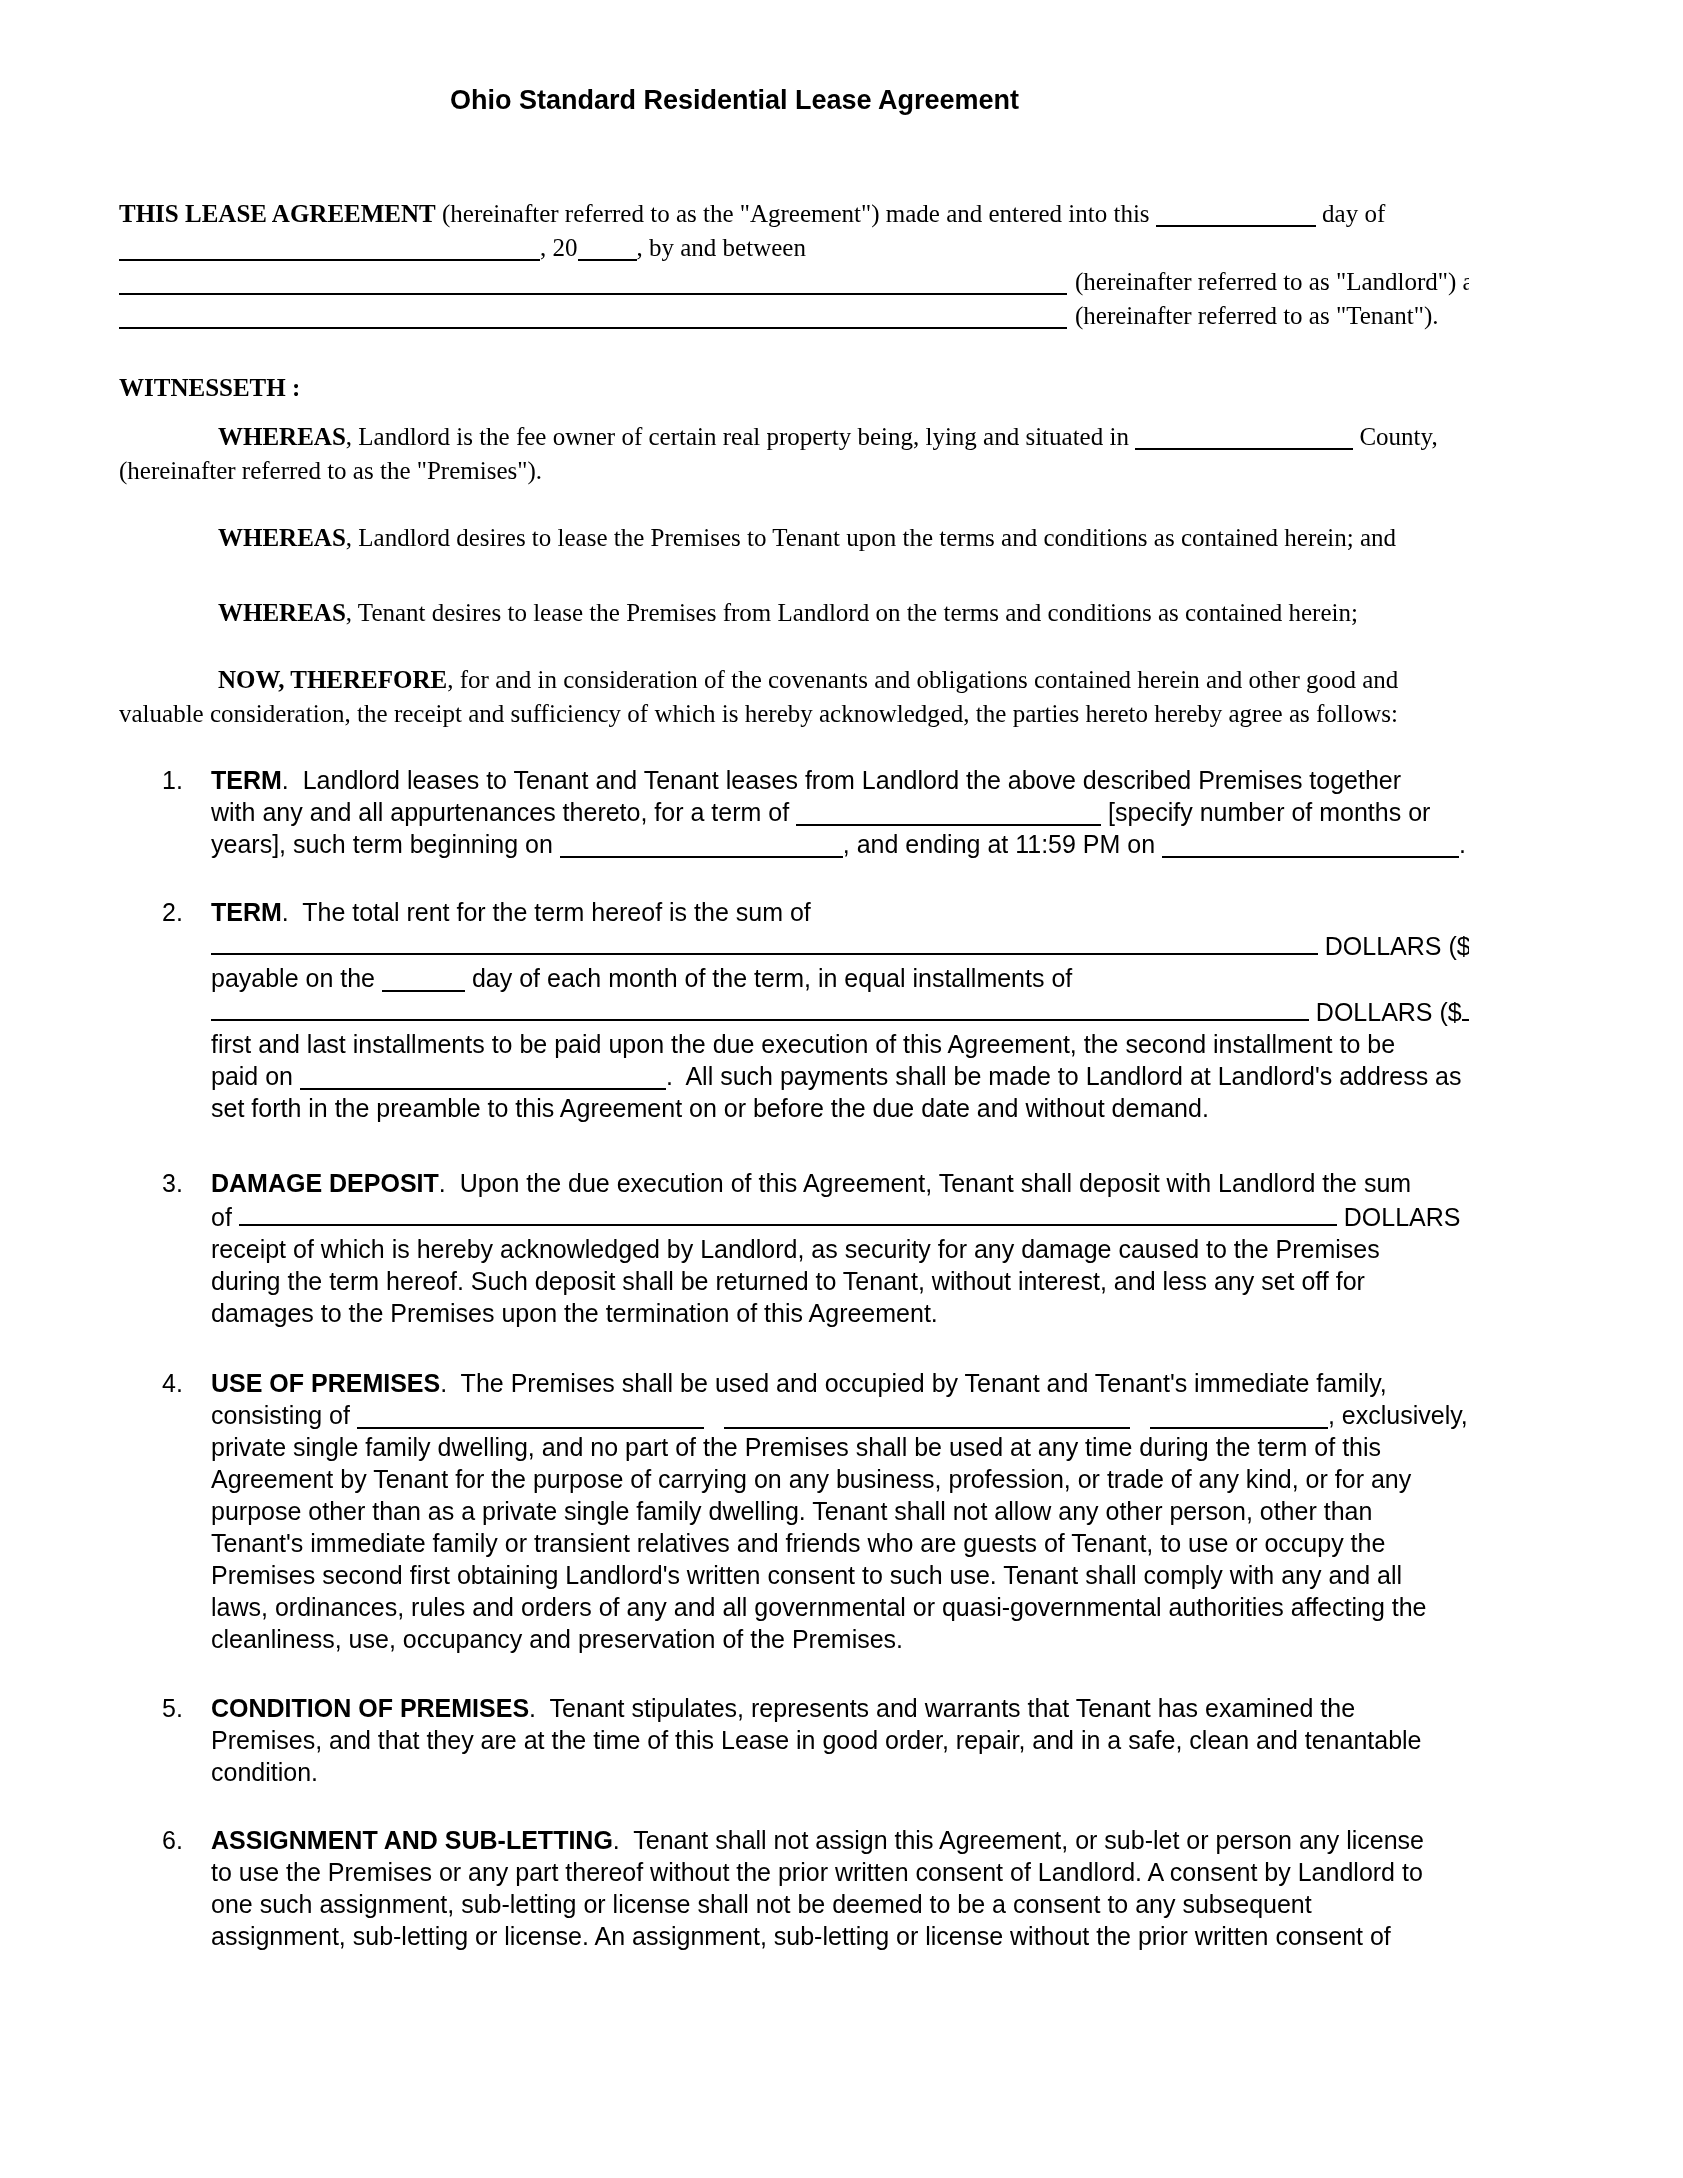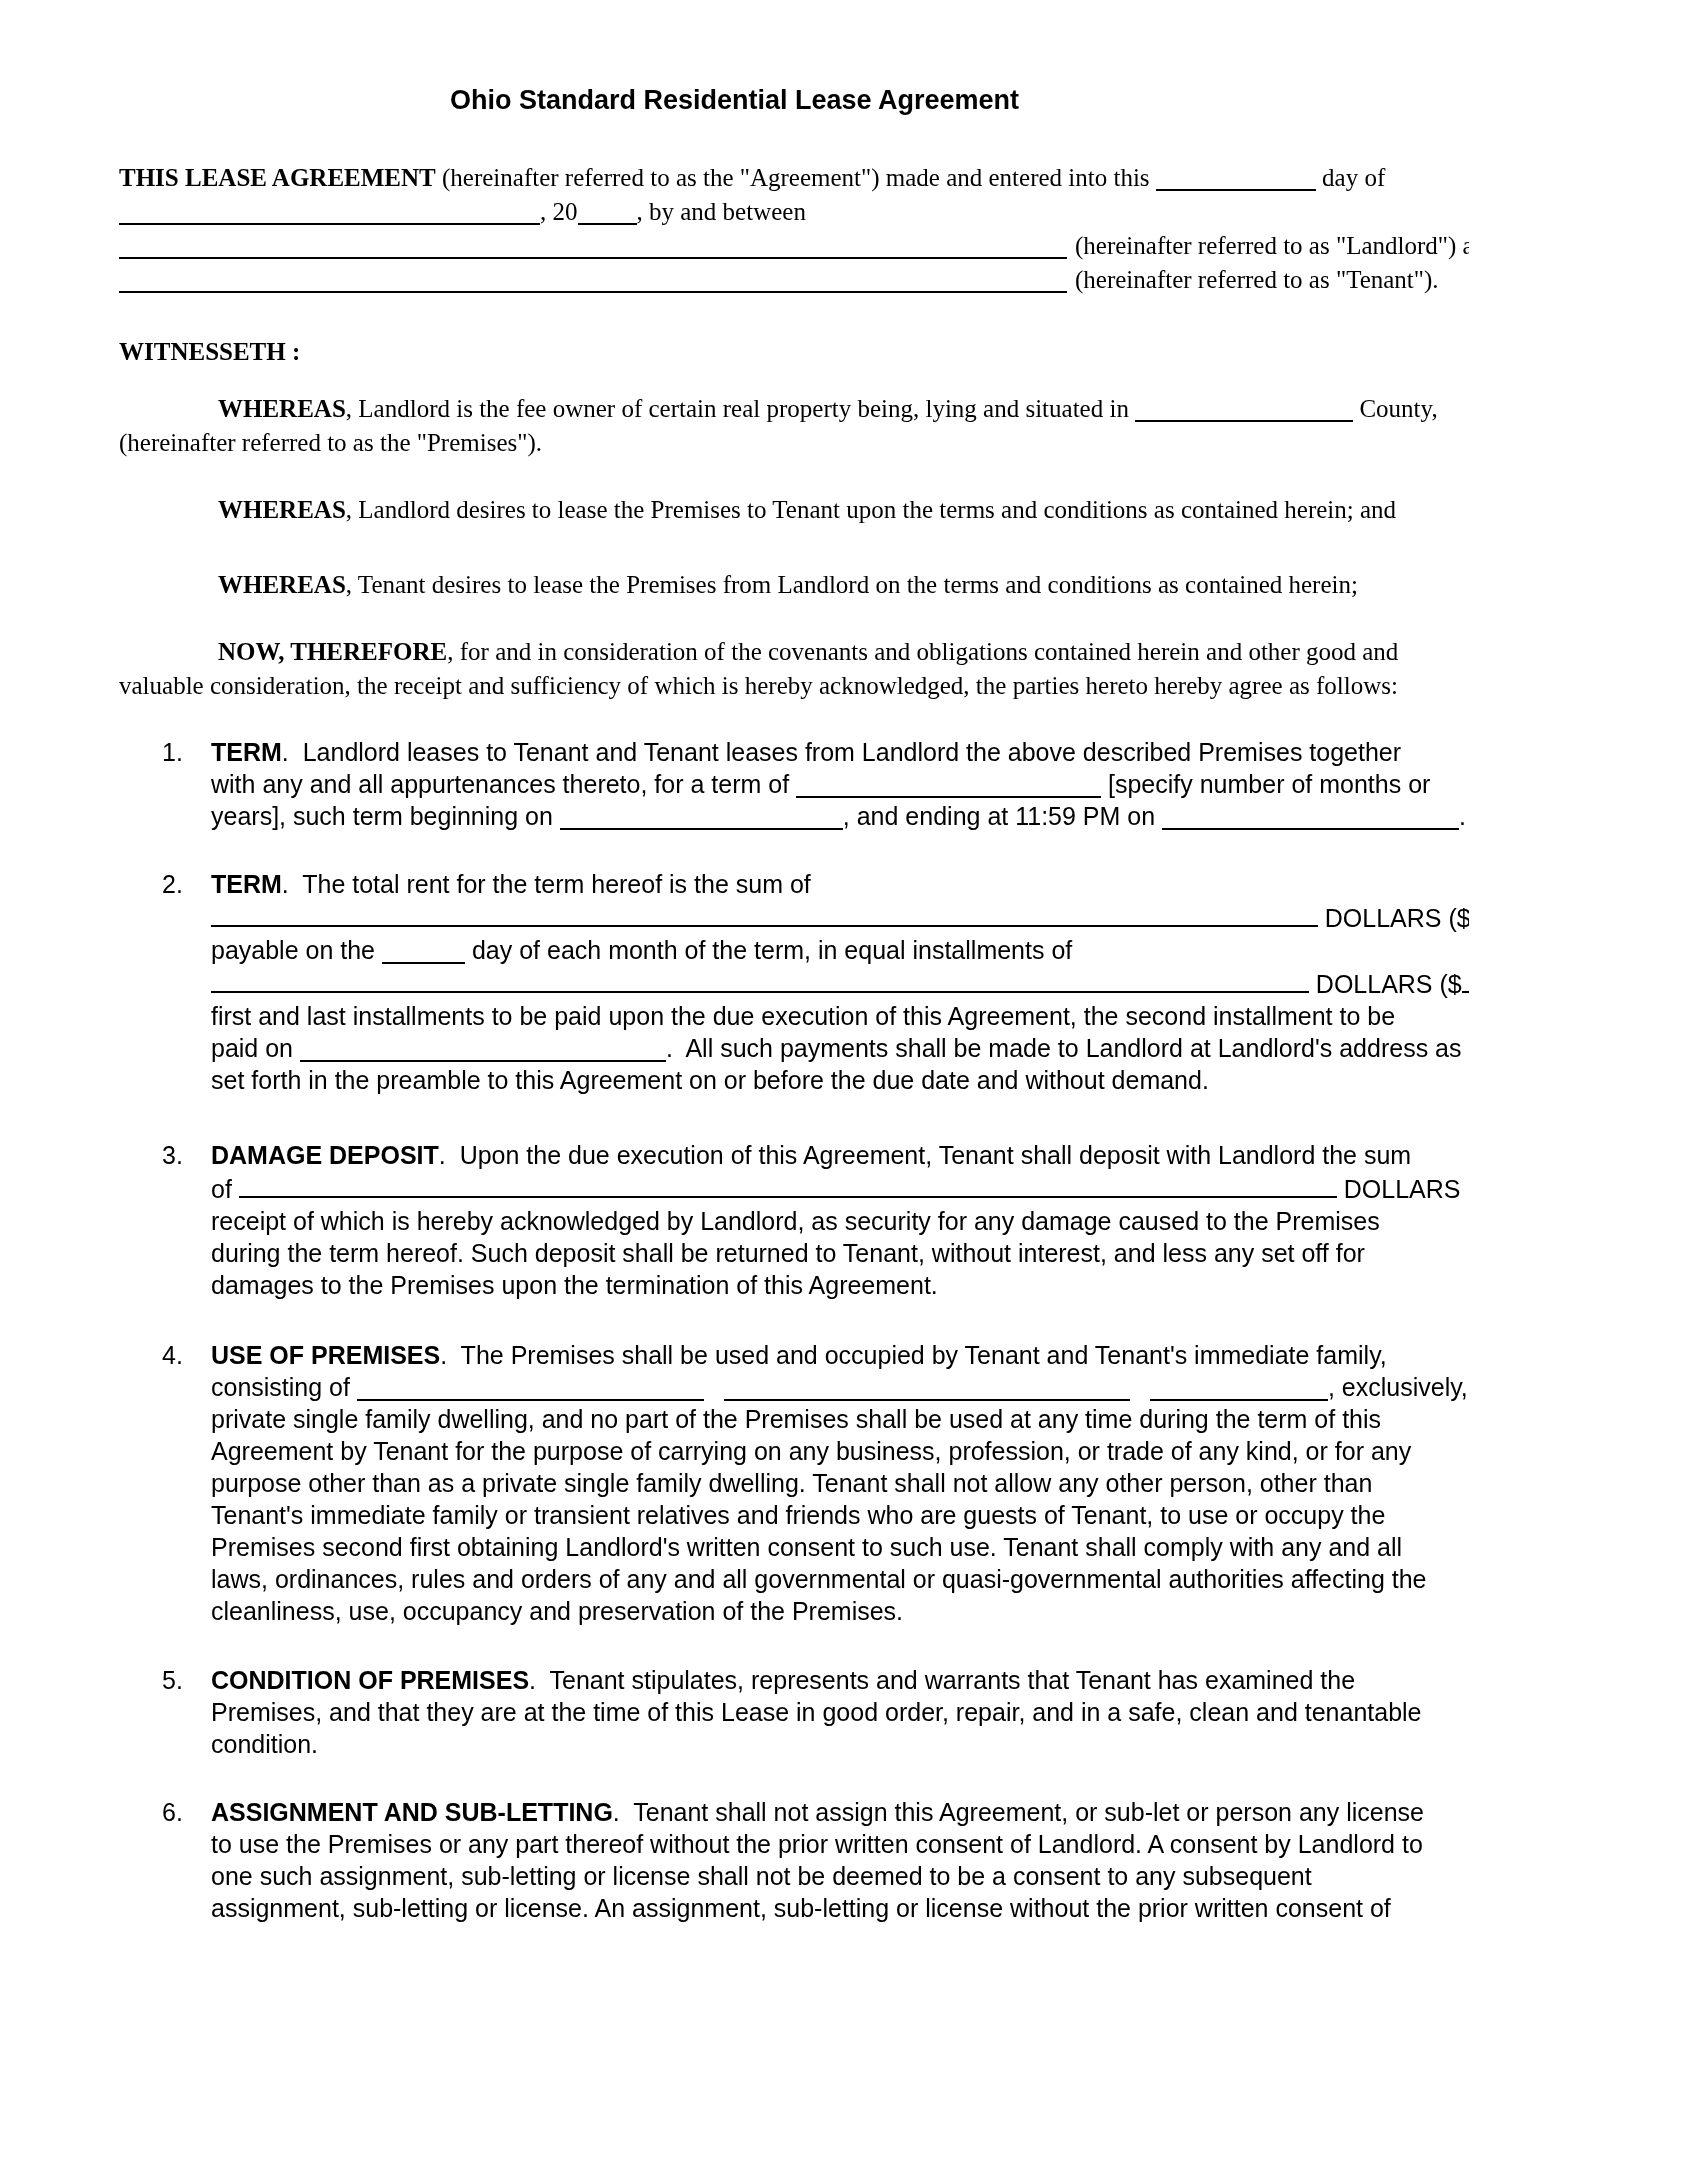--- a/index.html
+++ b/index.html
@@ -39,38 +39,38 @@
   .item .num { position:absolute; left:43px; top:0; }
   .gap8 { margin-left:8px; }
 </style>
 </head>
 <body>
 
 <div class="page">
 
   <div class="title">Ohio Standard Residential Lease Agreement</div>
 
-  <div class="serif" style="margin-top:43px">
+  <div class="serif" style="margin-top:79px">
     <div class="ln">
       <b>THIS LEASE AGREEMENT</b><span> (hereinafter referred to as the "Agreement") made and entered into this </span><span class="blank" style="width:160px"></span><span> day of</span>
     </div>
     <div class="ln">
       <span class="blank" style="width:421px"></span><span>, 20</span><span class="blank" style="width:59px"></span><span>, by and between</span>
     </div>
     <div class="ln">
       <span class="blank" style="width:948px"></span><span class="gap8">(hereinafter referred to as "Landlord") and</span>
     </div>
     <div class="ln">
       <span class="blank" style="width:948px"></span><span class="gap8">(hereinafter referred to as "Tenant").</span>
     </div>
   </div>
 
   <div class="serif ln" style="margin-top:38px; font-weight:bold">WITNESSETH :</div>
 
-  <div class="serif" style="margin-top:23px">
+  <div class="serif" style="margin-top:15px">
     <div class="ln indent">
       <b>WHEREAS</b><span>, Landlord is the fee owner of certain real property being, lying and situated in </span><span class="blank" style="width:218px"></span><span> County,</span>
     </div>
     <div class="ln">
       <span>(hereinafter referred to as the "Premises").</span>
     </div>
   </div>
 
   <div class="serif ln indent" style="margin-top:33px">
     <b>WHEREAS</b><span>, Landlord desires to lease the Premises to Tenant upon the terms and conditions as contained herein; and</span>

